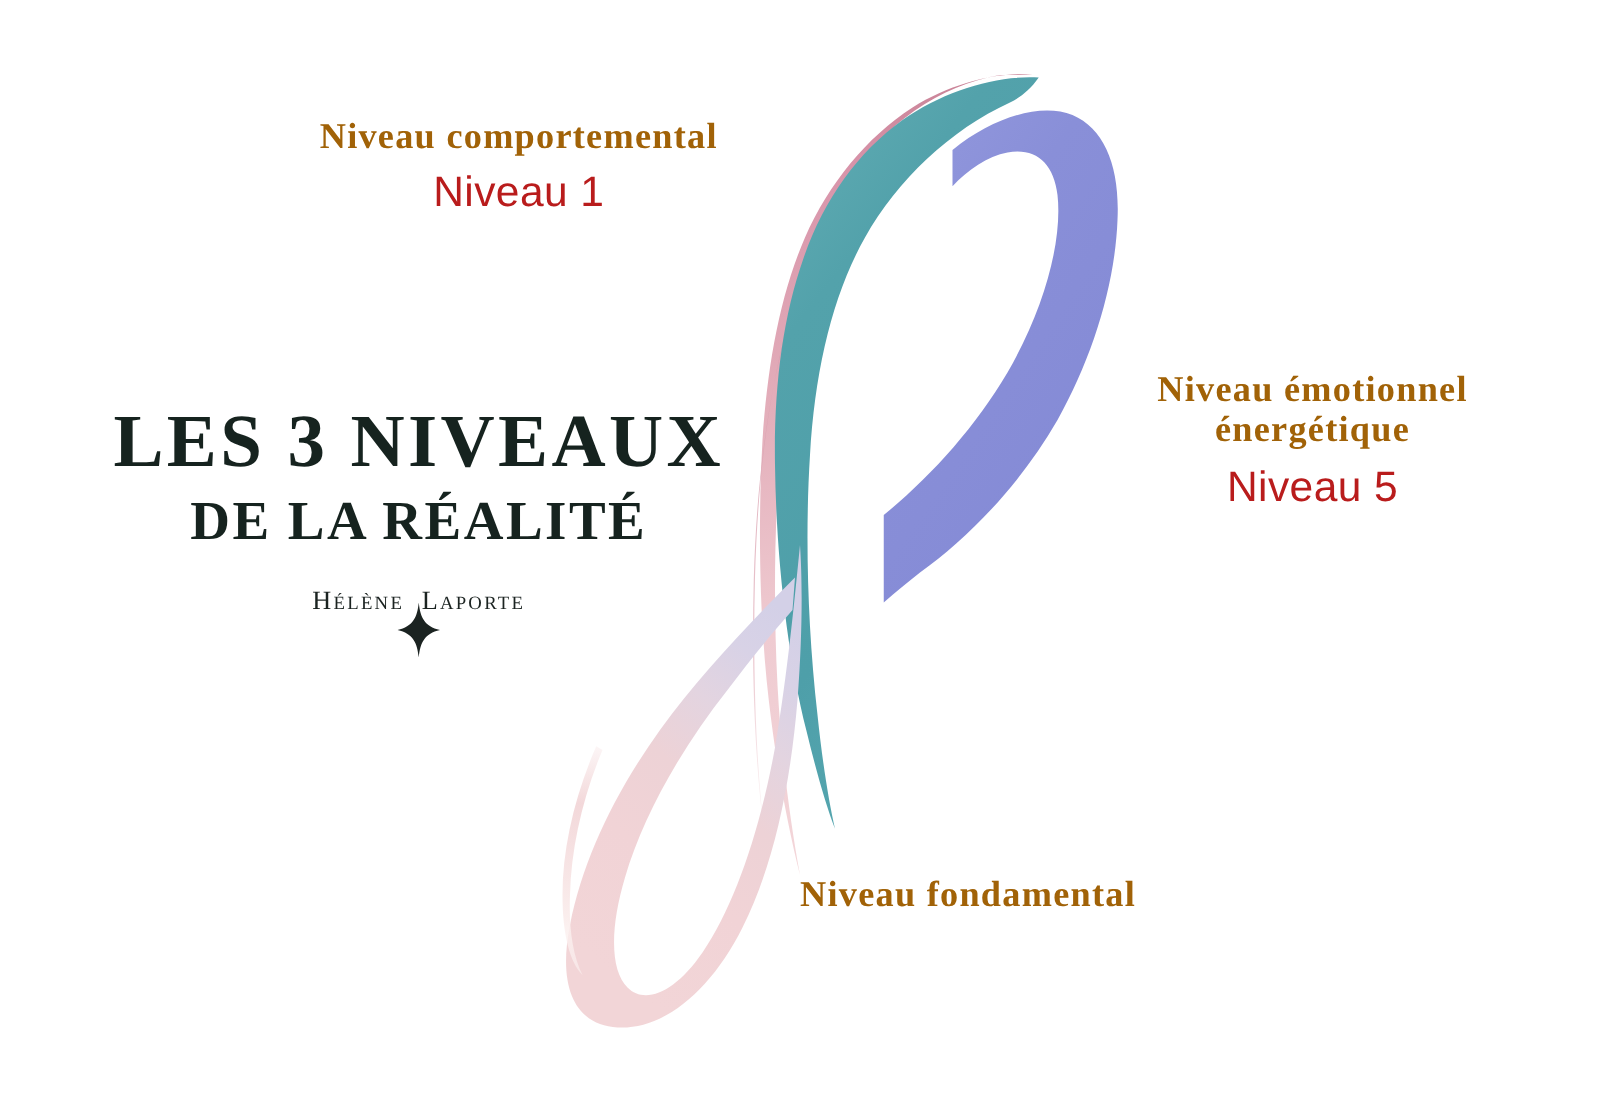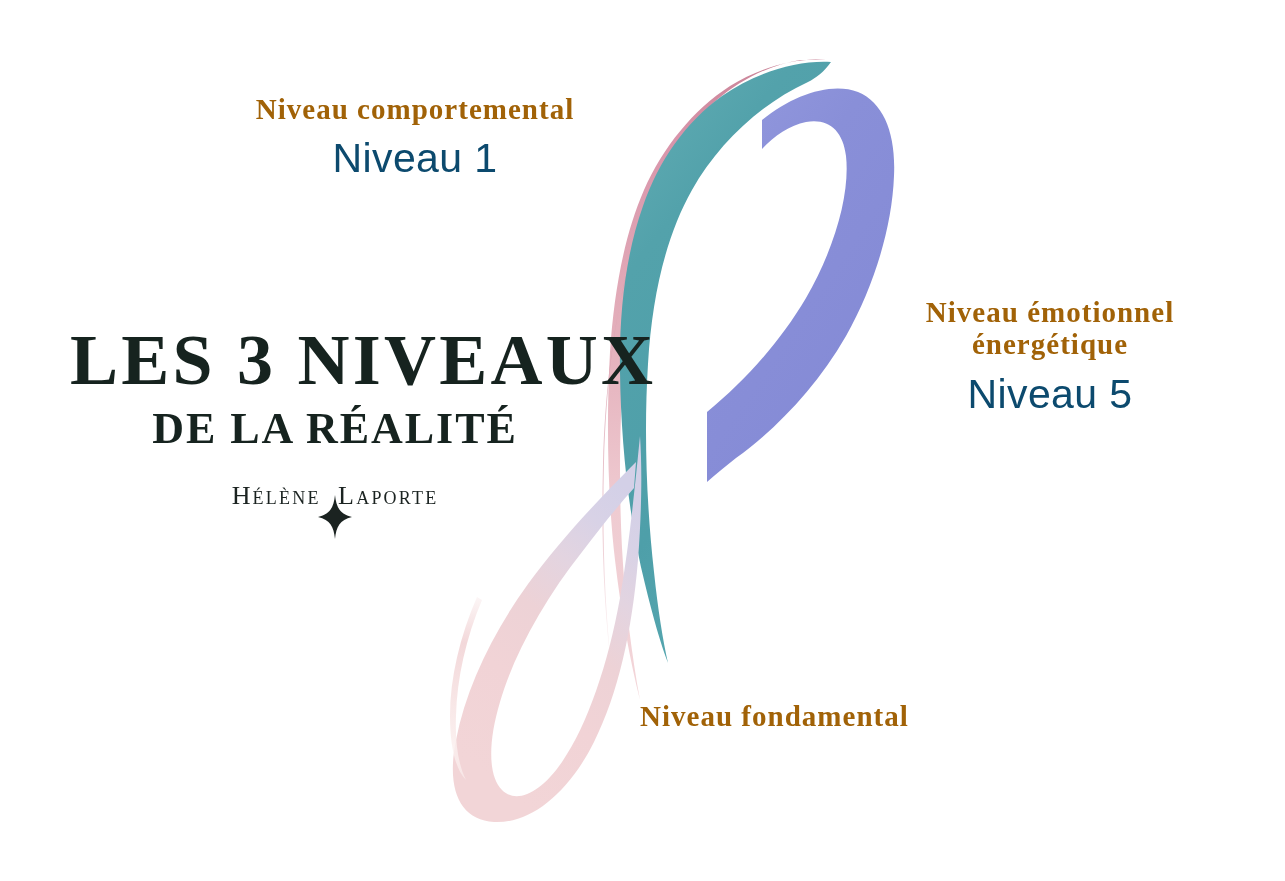--- a/index.html
+++ b/index.html
@@ -35,30 +35,30 @@
     text-align: center;
   }
   .title-line {
     color: #16231f;
     font-family: "Liberation Serif", serif;
     font-weight: 700;
     letter-spacing: 0.045em;
     line-height: 1.06;
     white-space: nowrap;
   }
-  .title-line-1 { font-size: 72px; }
+  .title-line-1 { font-size: 60px; }
   .title-line-2 { font-size: 44px; margin-top: 8px; }
 
   .author-row {
     margin-top: 28px;
     position: relative;
     display: inline-block;
     color: #1b2321;
     font-family: "Liberation Serif", serif;
-    font-size: 26px;
+    font-size: 21px;
     letter-spacing: 0.085em;
     white-space: nowrap;
   }
   .author-row .smallcaps { font-variant: small-caps; }
   .sparkle {
     position: absolute;
     left: 50%;
     top: 14px;
     transform: translateX(-50%);
     width: 34px;
@@ -70,24 +70,24 @@
   .level-name {
     color: #a16207;
     font-family: "Liberation Serif", serif;
     font-weight: 700;
     font-size: 29px;
     letter-spacing: 0.035em;
     line-height: 1.12;
     white-space: nowrap;
   }
   .level-num {
-    color: #0c4a6e;
+    color: #b91c1c;
     font-family: "Liberation Sans", sans-serif;
     font-weight: 400;
-    font-size: 41px;
+    font-size: 34px;
     letter-spacing: 0.01em;
     margin-top: 10px;
     white-space: nowrap;
   }
 
   #label-level-1 { left: 130px;  top: 93px;  width: 570px; text-align: center; }
   #label-level-2 { left: 830px;  top: 296px; width: 440px; text-align: center; }
   #label-level-3 { left: 640px;  top: 700px; width: 470px; text-align: left; }
 
   .nowrap { white-space: nowrap; }

